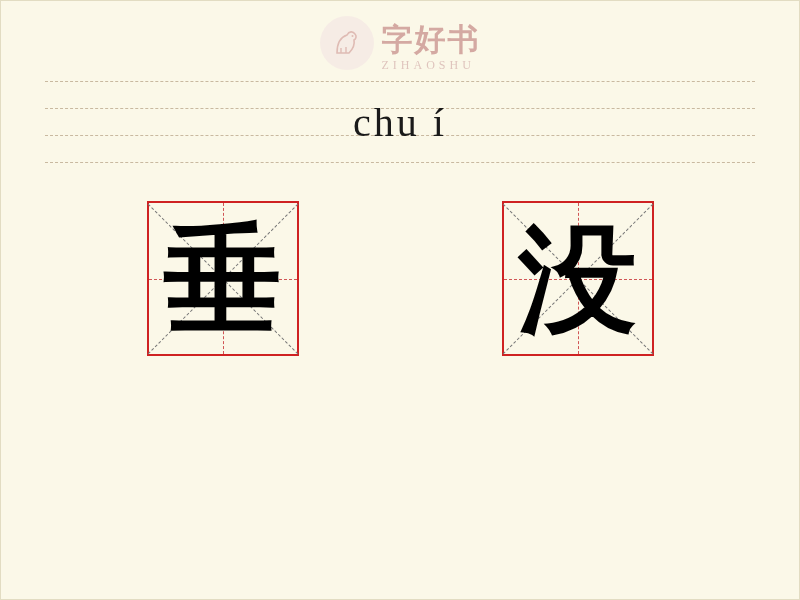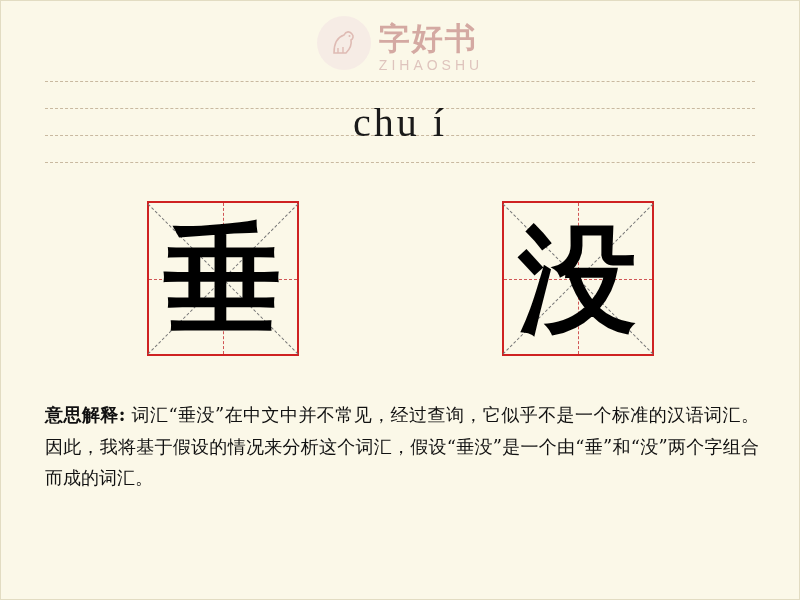--- a/index.html
+++ b/index.html
@@ -53,25 +53,25 @@
     margin-top: 8px;
   }
   .logo-cn {
     font-size: 31px;
     color: #b56a6a;
     letter-spacing: 2px;
     font-family: "DejaVu Sans", sans-serif;
     font-weight: bold;
   }
   .logo-en {
-    font-size: 14px;
+    font-size: 12px;
     color: #c89a9a;
     letter-spacing: 4px;
     margin-top: 4px;
-    font-family: Liberation Sans, sans-serif;
+    font-family: Liberation Serif, serif;
   }
 
   
   .pinyin-block {
     position: absolute;
     top: 80px;
     left: 44px;
     right: 44px;
     height: 82px;
   }
@@ -231,17 +231,14 @@
       <div class="tian-box">
         <div class="v"></div>
         <div class="h"></div>
         <div class="d1"></div>
         <div class="d2"></div>
         <div class="han">没</div>
       </div>
     </div>
   </div>
 
-  <div class="explain">
-    <span class="label">意思解释:</span><span> 词汇“垂没”在中文中并不常见，经过查询，它似乎不是一个标准的汉语词汇。因此，我将基于假设的情况来分析这个词汇，假设“垂没”是一个由“垂”和“没”两个字组合而成的词汇。</span>
-  </div>
 
 </div>
 
 </body></html>

